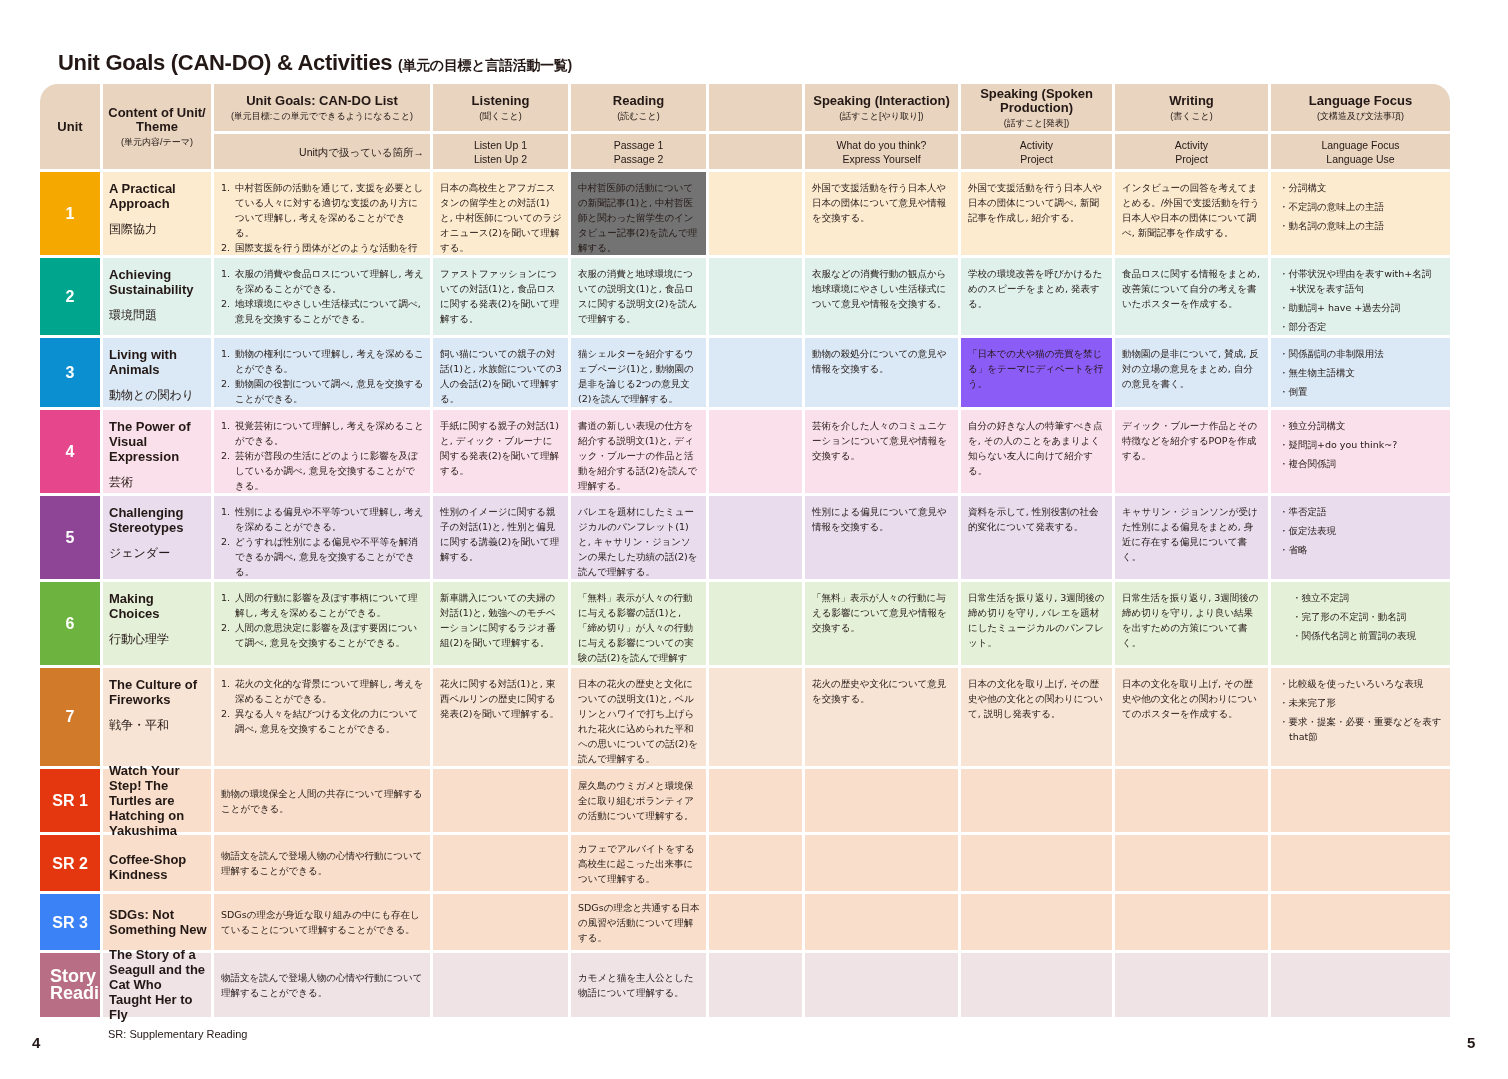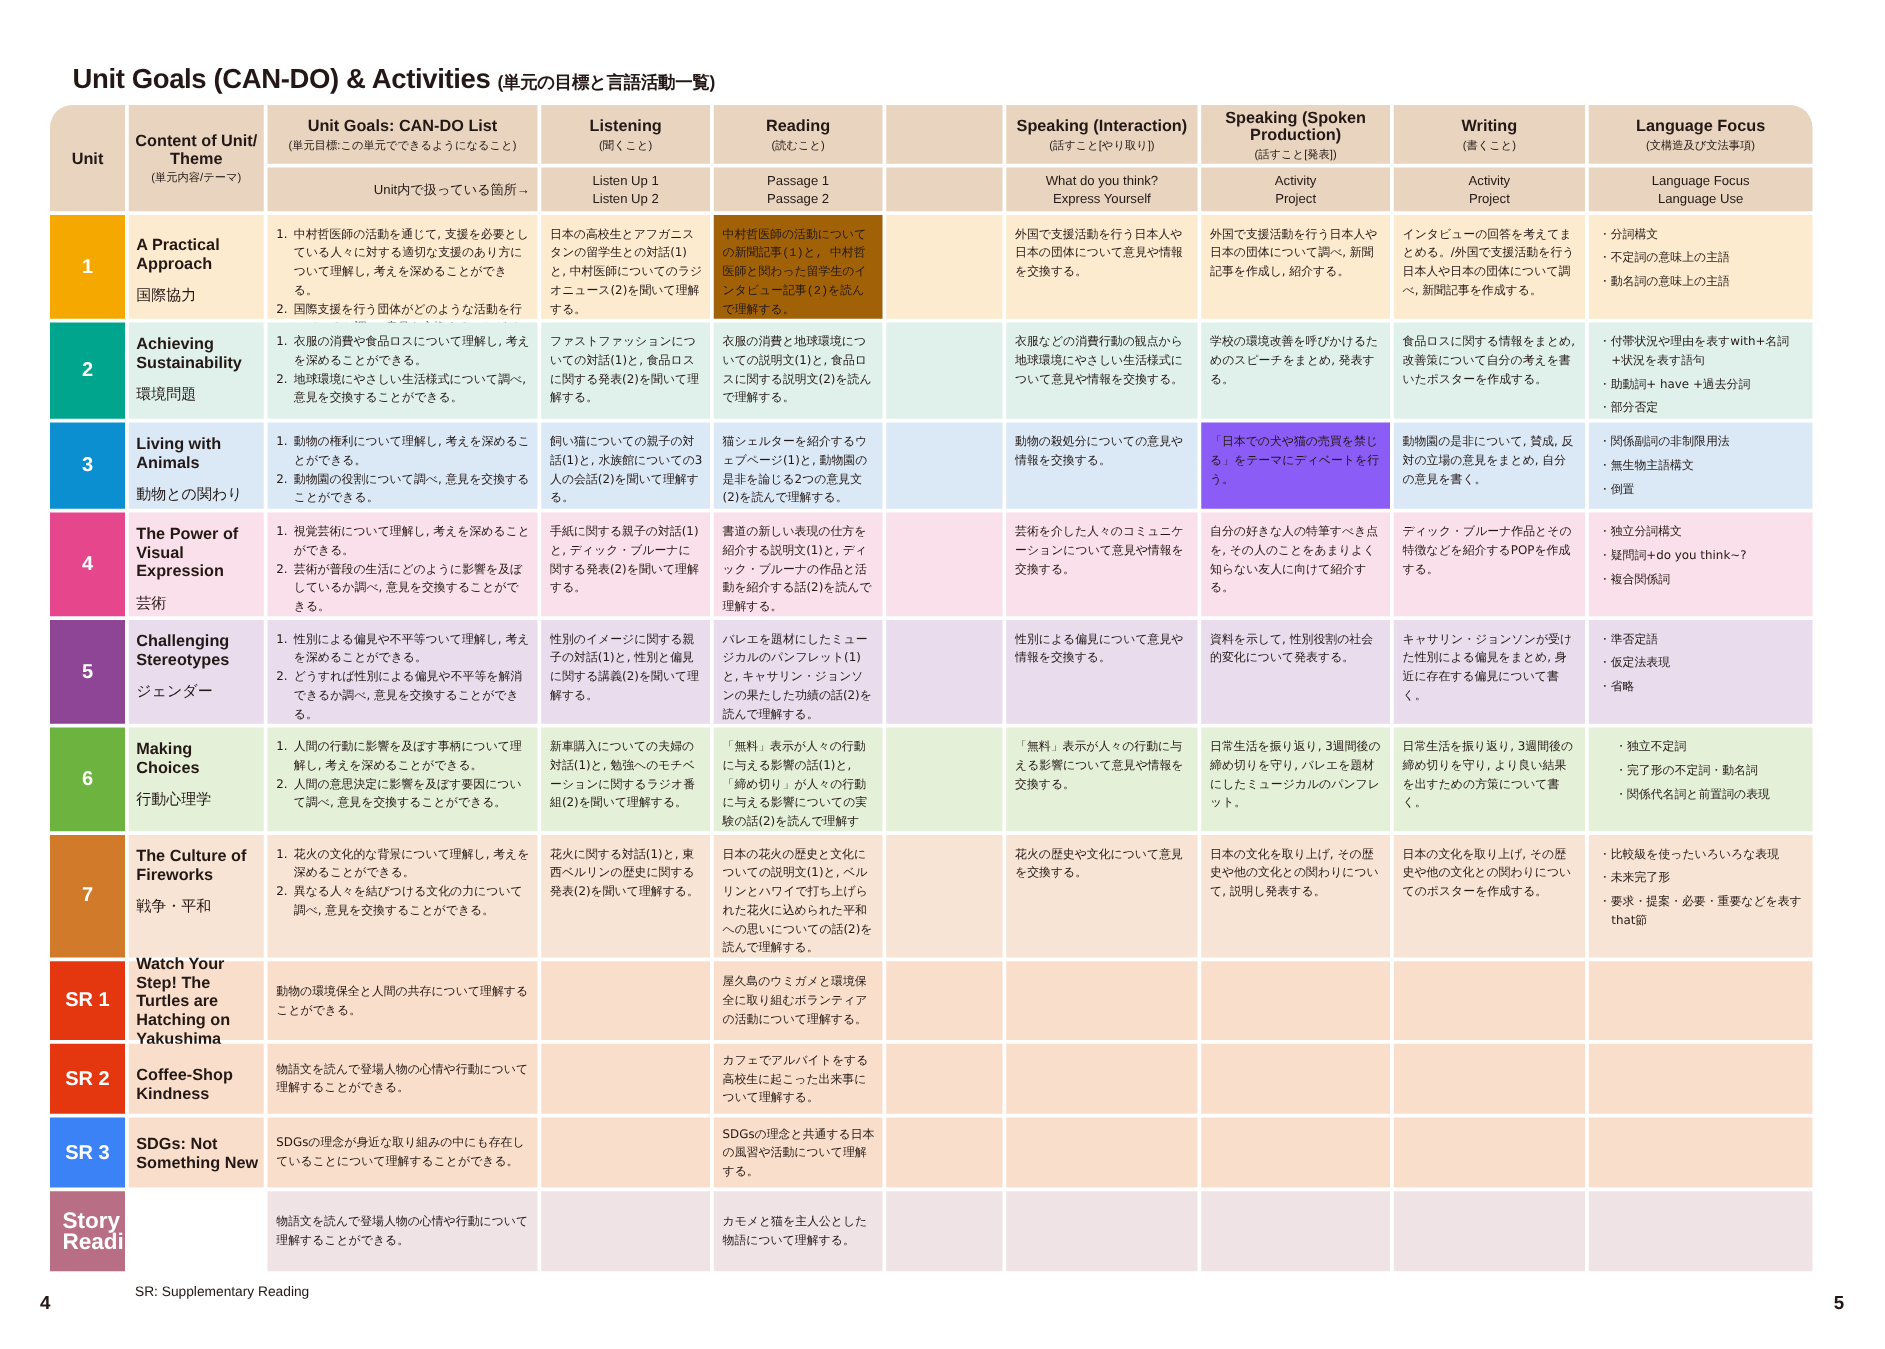--- a/index.html
+++ b/index.html
@@ -106,36 +106,36 @@
       <span>Activity</span>
       <span>Project</span>
     </div>
   <div class="hc2" style="grid-row:2;grid-column:10">
       <span>Language Focus</span>
       <span>Language Use</span>
     </div>
 <div class="unit" style="grid-area: 3 / 1; background: rgb(245, 168, 0);">
       <span>1</span>
     </div>
-    <div class="theme" style="grid-area: 3 / 2; background: rgb(253, 235, 208); justify-content: center;">
+    <div class="theme" style="grid-area: 3 / 2; background: rgb(253, 235, 208);">
       <span class="en">A Practical Approach</span>
       <span class="jp">国際協力</span>
     </div>
     <div class="cell" style="grid-area: 3 / 3; background: rgb(253, 235, 208);">
       <div class="goal">
         <span class="n">1.</span>
         <span>中村哲医師の活動を通じて, 支援を必要としている人々に対する適切な支援のあり方について理解し, 考えを深めることができる。</span>
       </div>
       <div class="goal">
         <span class="n">2.</span>
         <span>国際支援を行う団体がどのような活動を行っているか調べ, 意見を交換することができる。</span>
       </div>
     </div>
     <div class="cell" style="grid-area: 3 / 4; background: rgb(253, 235, 208);">日本の高校生とアフガニスタンの留学生との対話(1)と, 中村医師についてのラジオニュース(2)を聞いて理解する。</div>
-    <div class="cell" style="grid-area: 3 / 5; background: #a16207; font-family: Liberation Mono, monospace;">中村哲医師の活動についての新聞記事(1)と, 中村哲医師と関わった留学生のインタビュー記事(2)を読んで理解する。</div>
+    <div class="cell" style="grid-area: 3 / 5; background: #737373;">中村哲医師の活動についての新聞記事(1)と, 中村哲医師と関わった留学生のインタビュー記事(2)を読んで理解する。</div>
     <div class="cell" style="grid-area: 3 / 6; background: rgb(253, 235, 208);"></div>
     <div class="cell" style="grid-area: 3 / 7; background: rgb(253, 235, 208);">外国で支援活動を行う日本人や日本の団体について意見や情報を交換する。</div>
     <div class="cell" style="grid-area: 3 / 8; background: rgb(253, 235, 208);">外国で支援活動を行う日本人や日本の団体について調べ, 新聞記事を作成し, 紹介する。</div>
     <div class="cell" style="grid-area: 3 / 9; background: rgb(253, 235, 208);">インタビューの回答を考えてまとめる。/外国で支援活動を行う日本人や日本の団体について調べ, 新聞記事を作成する。</div>
     <div class="lf" style="grid-area: 3 / 10; background: rgb(253, 235, 208);">
       <div>・分詞構文</div>
       <div>・不定詞の意味上の主語</div>
       <div>・動名詞の意味上の主語</div>
     </div>
     <div class="unit" style="grid-area: 4 / 1; background: rgb(0, 165, 141);">
@@ -350,20 +350,23 @@
     <div class="cell" style="grid-area: 12 / 4; background: rgb(249, 223, 203);"></div>
     <div class="cell mid" style="grid-area: 12 / 5; background: rgb(249, 223, 203);">SDGsの理念と共通する日本の風習や活動について理解する。</div>
     <div class="cell" style="grid-area: 12 / 6; background: rgb(249, 223, 203);"></div>
     <div class="cell" style="grid-area: 12 / 7; background: rgb(249, 223, 203);"></div>
     <div class="cell" style="grid-area: 12 / 8; background: rgb(249, 223, 203);"></div>
     <div class="cell" style="grid-area: 12 / 9; background: rgb(249, 223, 203);"></div>
     <div class="lf" style="grid-area: 12 / 10; background: rgb(249, 223, 203);"></div>
     <div class="unit" style="grid-area: 13 / 1; background: rgb(184, 111, 134); font-size: 18px;">
       <span style="width: 40px; line-height: 17px;">Story Reading</span>
     </div>
+    <div class="theme" style="grid-area: 13 / 2; background: rgb(239, 227, 230); justify-content: center; padding-top: 3px;">
+      <span class="en">The Story of a Seagull and the Cat Who Taught Her to Fly</span>
+    </div>
     <div class="cell mid" style="grid-area: 13 / 3; background: rgb(239, 227, 230);">
       <span>物語文を読んで登場人物の心情や行動について理解することができる。</span>
     </div>
     <div class="cell" style="grid-area: 13 / 4; background: rgb(239, 227, 230);"></div>
     <div class="cell mid" style="grid-area: 13 / 5; background: rgb(239, 227, 230);">カモメと猫を主人公とした物語について理解する。</div>
     <div class="cell" style="grid-area: 13 / 6; background: rgb(239, 227, 230);"></div>
     <div class="cell" style="grid-area: 13 / 7; background: rgb(239, 227, 230);"></div>
     <div class="cell" style="grid-area: 13 / 8; background: rgb(239, 227, 230);"></div>
     <div class="cell" style="grid-area: 13 / 9; background: rgb(239, 227, 230);"></div>
     <div class="lf" style="grid-area: 13 / 10; background: rgb(239, 227, 230);"></div>

